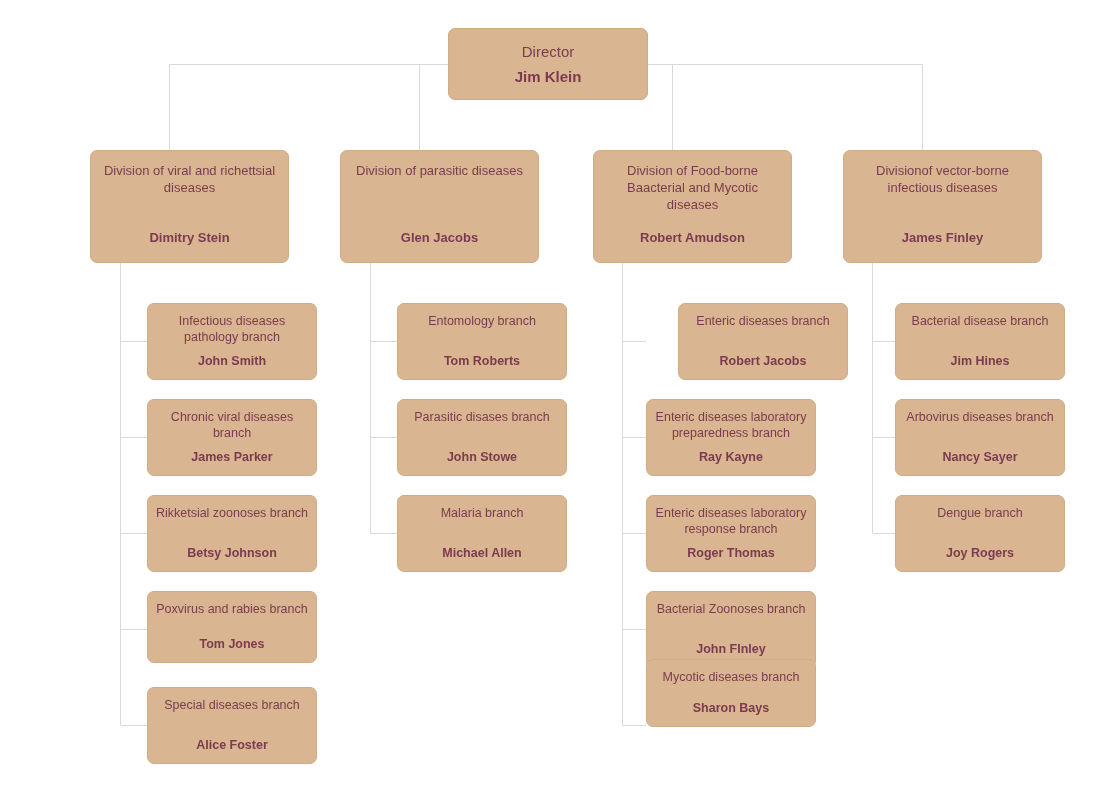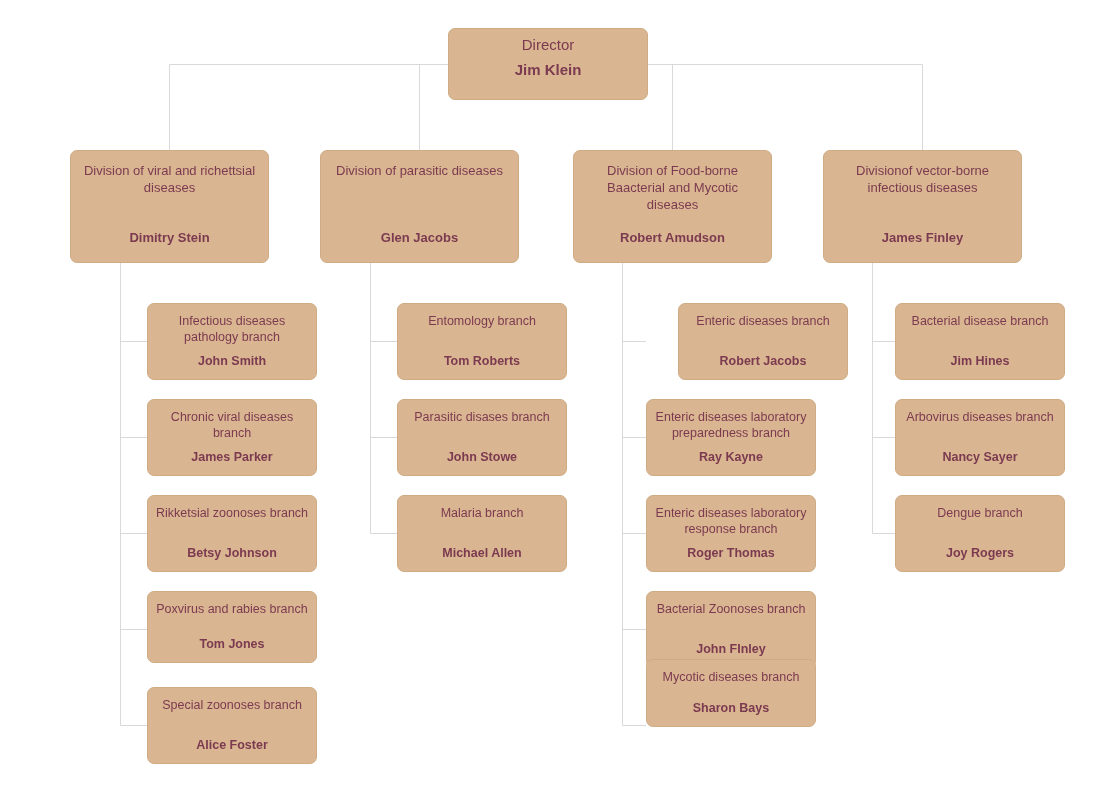--- a/index.html
+++ b/index.html
@@ -19,22 +19,22 @@
     border: 1px solid var(--node-border, #cfac83);
     border-radius: 7px;
     color: var(--text, #7c3a50);
     display: flex;
     flex-direction: column;
     align-items: center;
     justify-content: space-between;
     text-align: center;
     line-height: 1.3;
   }
-  .director { justify-content: flex-start; row-gap: 5px; font-size: 15px; padding: 6px 8px; }
-  .division { font-size: 13px; padding: 12px 8px 15px; }
+  .director { justify-content: center; row-gap: 5px; font-size: 15px; padding: 6px 8px; }
+  .division { font-size: 13px; padding: 12px 8px 15px; margin-left: 20px; }
   .branch   { font-size: 12.5px; padding: 9px 7px 10px; justify-content: space-between; }
   .node-name { font-weight: 700; }
 </style>
 </head>
 <body>
 
 <div class="chart">
 
   <svg class="connectors" width="1107" height="786" viewBox="0 0 1107 786">
     <g stroke="#d9d9d9" stroke-width="1" fill="none">
@@ -90,21 +90,21 @@
   </div>
   <div class="node branch" style="left:147px;top:495px;width:170px;height:77px">
     <div class="node-title">Rikketsial zoonoses branch</div>
     <div class="node-name">Betsy Johnson</div>
   </div>
   <div class="node branch" style="left:147px;top:591px;width:170px;height:72px">
     <div class="node-title">Poxvirus and rabies branch</div>
     <div class="node-name">Tom Jones</div>
   </div>
   <div class="node branch" style="left:147px;top:687px;width:170px;height:77px">
-    <div class="node-title">Special zoonoses branch</div>
+    <div class="node-title">Special diseases branch</div>
     <div class="node-name">Alice Foster</div>
   </div>
 
   <div class="node division" style="left:320px;top:150px;width:199px;height:113px">
     <div class="node-title">Division of parasitic diseases</div>
     <div class="node-name">Glen Jacobs</div>
   </div>
   <div class="node branch" style="left:397px;top:303px;width:170px;height:77px">
     <div class="node-title">Entomology branch</div>
     <div class="node-name">Tom Roberts</div>

